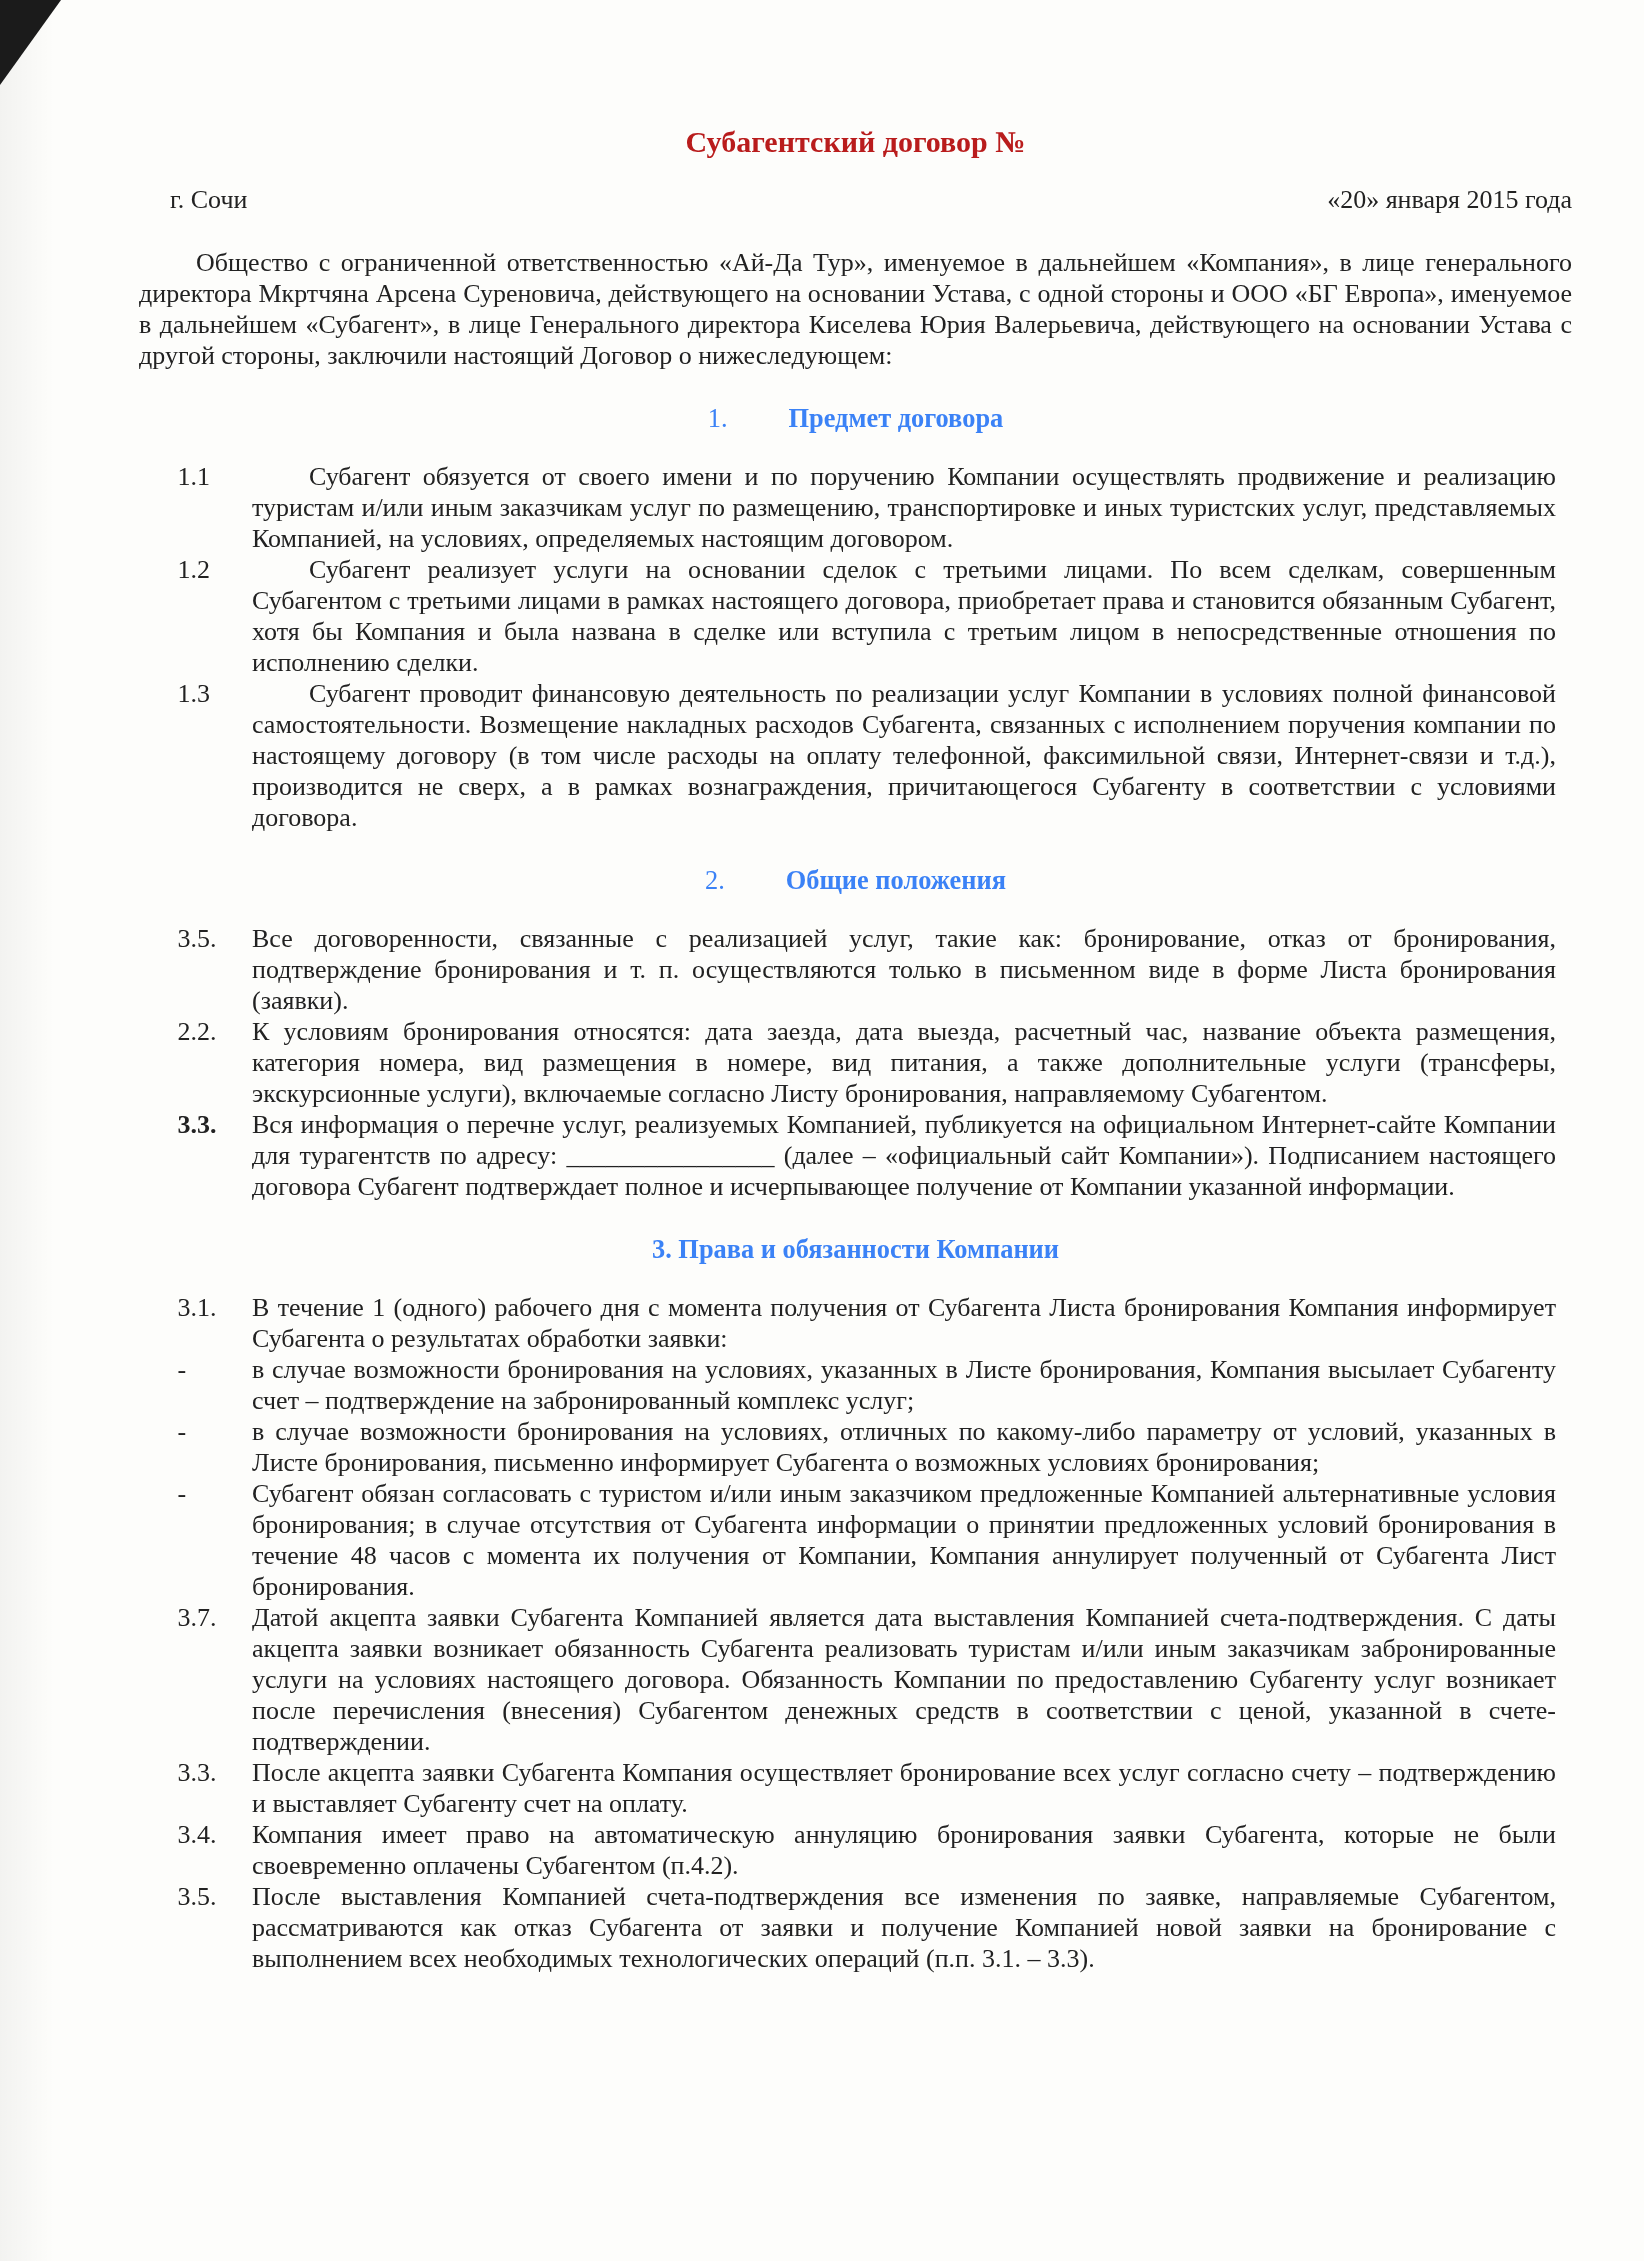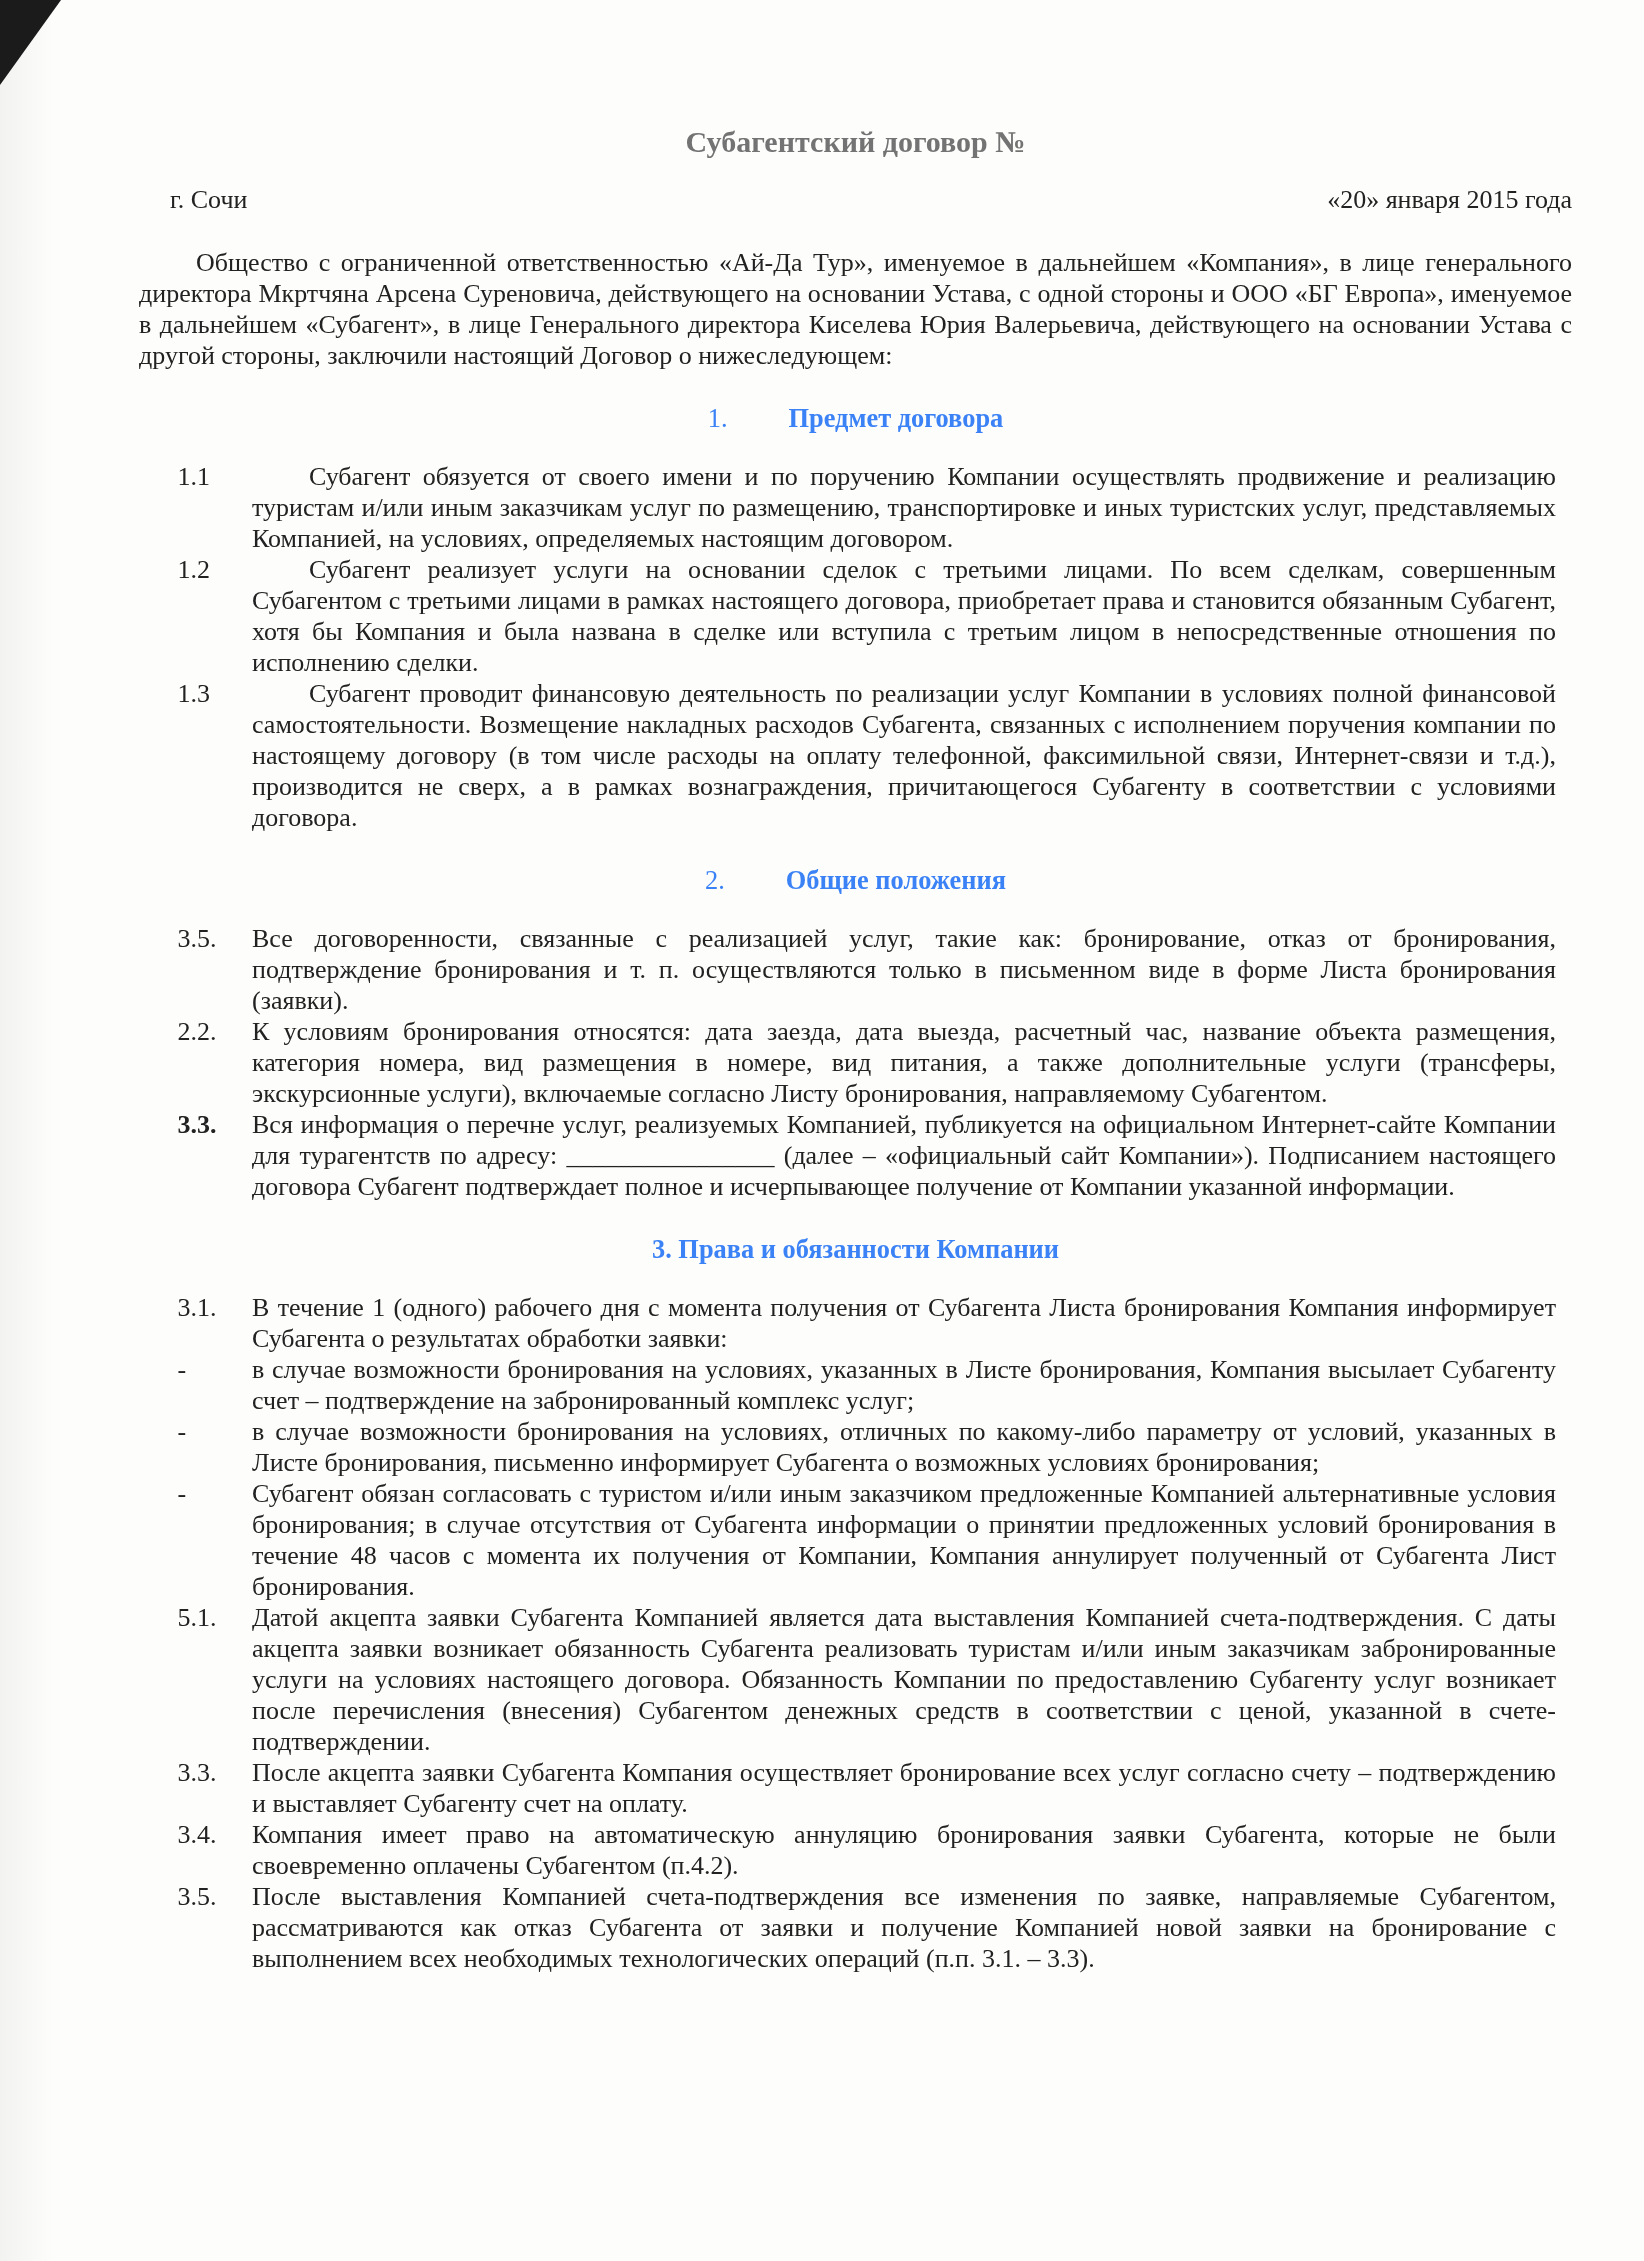--- a/index.html
+++ b/index.html
@@ -35,21 +35,21 @@
     left: 0; top: 0;
     width: 0; height: 0;
     border-top: 85px solid #1b1b1b;
     border-right: 61px solid transparent;
   }
   .title {
     font-size: 30px;
     font-weight: bold;
     text-align: center;
     margin: 0 0 27px 0;
-    color: #737373;
+    color: #b91c1c;
   }
   .meta-row {
     display: flex;
     justify-content: space-between;
     align-items: flex-end;
   }
   .city { padding-left: 31px; }
   .intro {
     margin: 32px 0 0 0;
     text-align: justify;
@@ -138,21 +138,21 @@
         </div>
         <div class="item">
           <span class="num">-</span>
           <div class="txt">в случае возможности бронирования на условиях, отличных по какому-либо параметру от условий, указанных в Листе бронирования, письменно информирует Субагента о возможных условиях бронирования;</div>
         </div>
         <div class="item">
           <span class="num">-</span>
           <div class="txt">Субагент обязан согласовать с туристом и/или иным заказчиком предложенные Компанией альтернативные условия бронирования; в случае отсутствия от Субагента информации о принятии предложенных условий бронирования в течение 48 часов с момента их получения от Компании, Компания аннулирует полученный от Субагента Лист бронирования.</div>
         </div>
         <div class="item">
-          <span class="num">5.1.</span>
+          <span class="num">3.7.</span>
           <div class="txt">Датой акцепта заявки Субагента Компанией является дата выставления Компанией счета-подтверждения. С даты акцепта заявки возникает обязанность Субагента реализовать туристам и/или иным заказчикам забронированные услуги на условиях настоящего договора. Обязанность Компании по предоставлению Субагенту услуг возникает после перечисления (внесения) Субагентом денежных средств в соответствии с ценой, указанной в счете-подтверждении.</div>
         </div>
         <div class="item">
           <span class="num">3.3.</span>
           <div class="txt">После акцепта заявки Субагента Компания осуществляет бронирование всех услуг согласно счету – подтверждению и выставляет Субагенту счет на оплату.</div>
         </div>
         <div class="item">
           <span class="num">3.4.</span>
           <div class="txt">Компания имеет право на автоматическую аннуляцию бронирования заявки Субагента, которые не были своевременно оплачены Субагентом (п.4.2).</div>
         </div>

